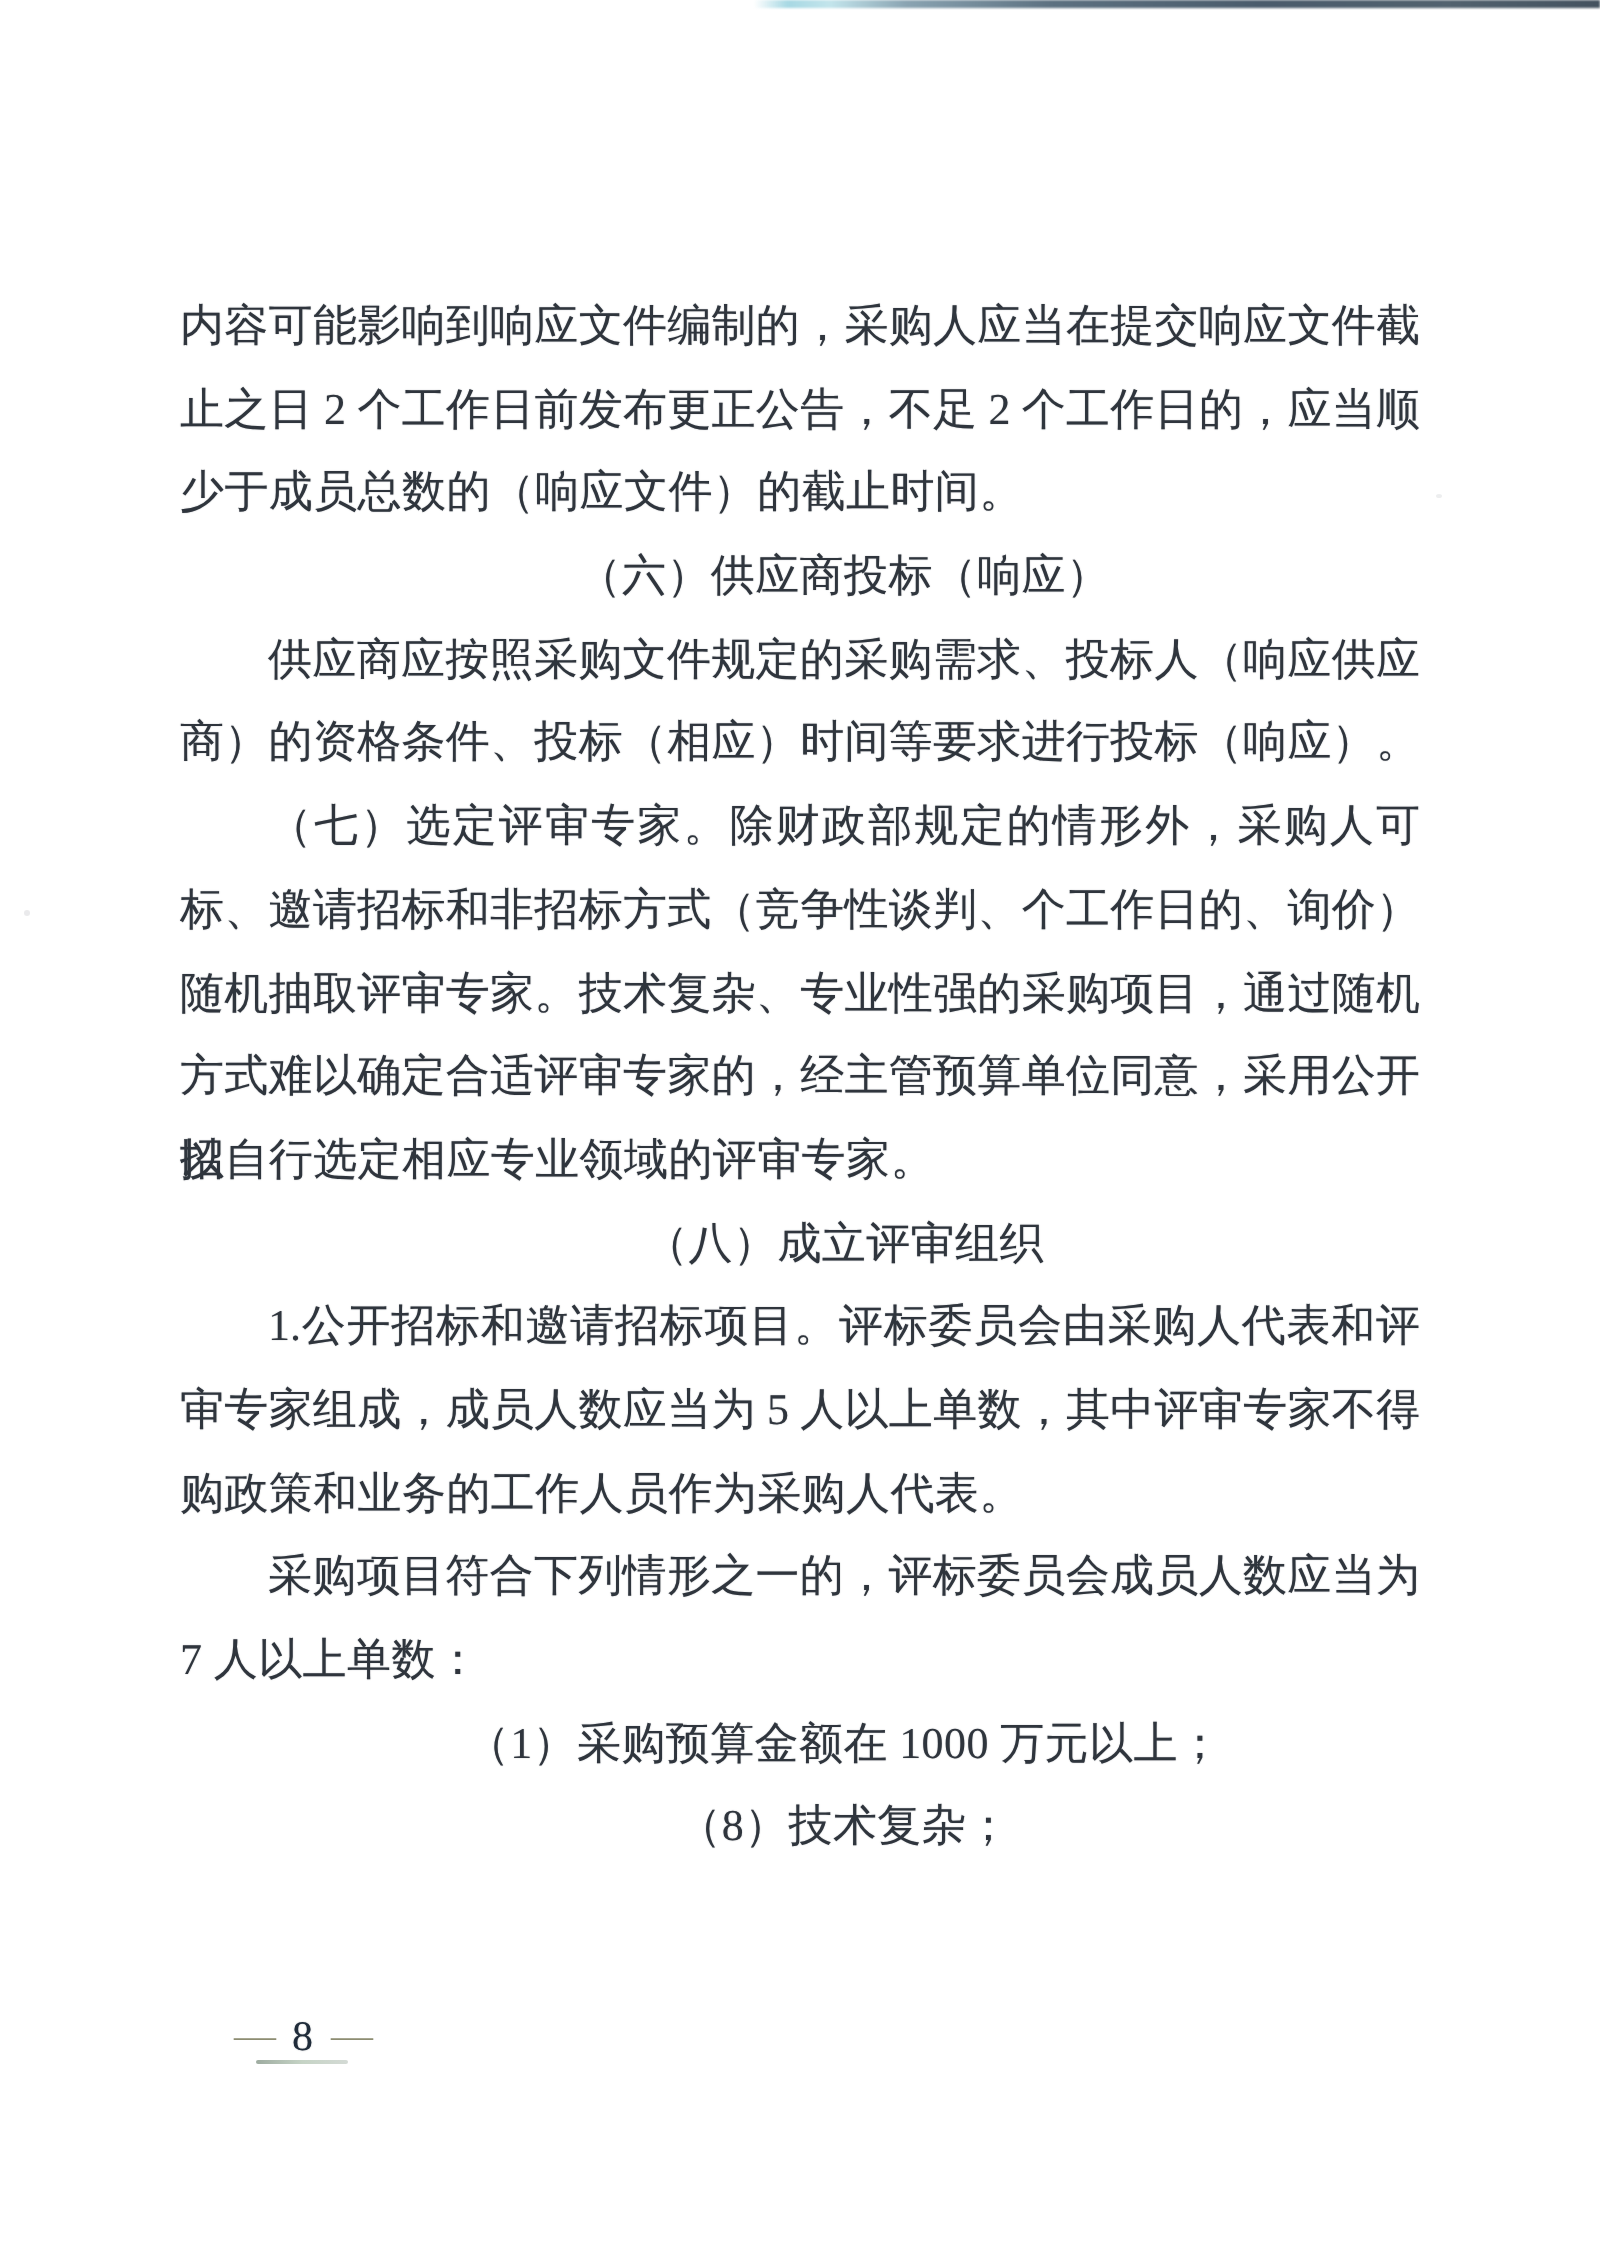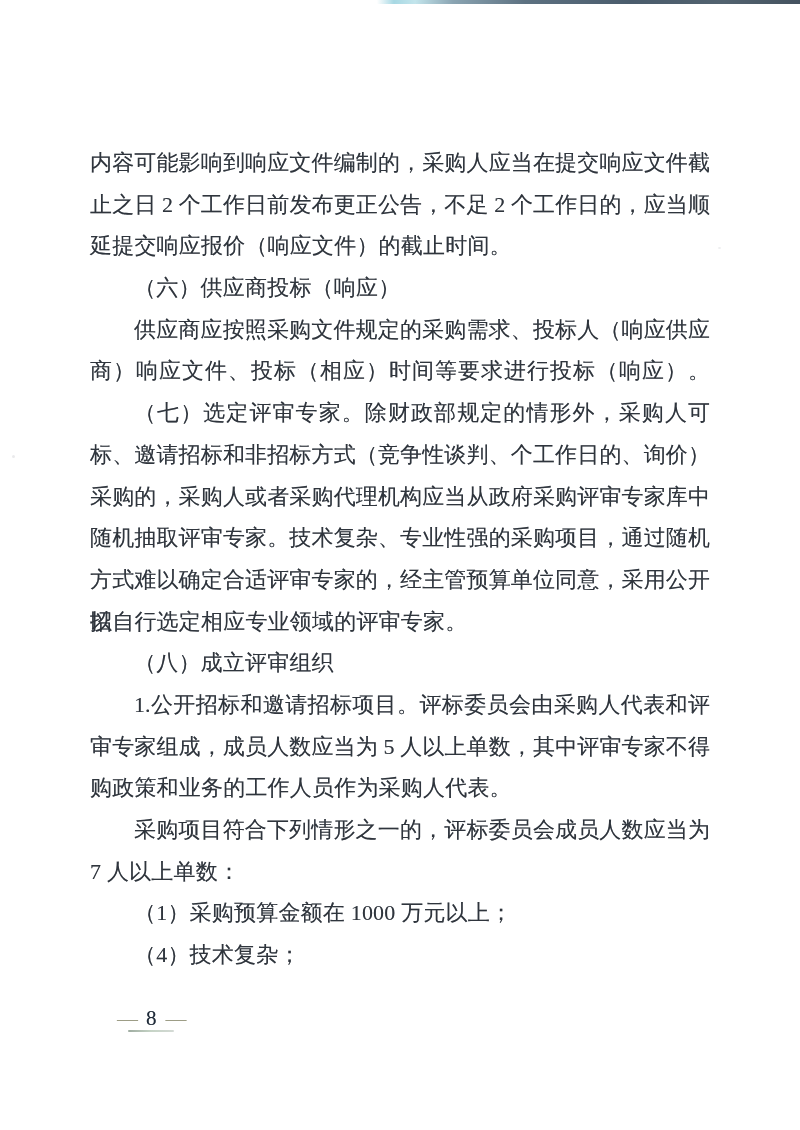--- a/index.html
+++ b/index.html
@@ -34,21 +34,21 @@
     letter-spacing:0.2px;
     text-shadow:0 0 0.6px rgba(47,53,61,0.45);
   }
   .line.justify {
     white-space:normal;
     letter-spacing:0;
     text-align:justify;
     text-align-last:justify;
     text-justify:inter-character;
   }
-  .line.indent { text-indent:44px; }
+  .line.indent { text-indent:44px;text-align:center; }
   .pagenum {
     position:absolute; top:1006px; left:117px;
     display:flex; align-items:center; gap:9px;
     font-size:21px; line-height:24px;
   }
   .pagenum .dash { color:#8d8d72; letter-spacing:-1px; transform:scaleY(0.8); }
   .pagenum .num { color:#202c3a; text-shadow:0 0 0.6px rgba(32,44,58,0.5); }
   .speck-a {
     position:absolute; left:128px; top:1030px; width:46px; height:2px;
     background:linear-gradient(90deg, rgba(40,70,45,0.45), rgba(90,130,90,0.35), rgba(40,70,45,0.2));
@@ -66,38 +66,37 @@
 </head>
 <body>
 
 <div class="page">
 
   <div class="top-edge"></div>
 
   <div class="textblock">
       <div class="line justify">内容可能影响到响应文件编制的，采购人应当在提交响应文件截</div>
       <div class="line justify">止之日 2 个工作日前发布更正公告，不足 2 个工作日的，应当顺</div>
-      <div class="line">延提交响应报价（响应文件）的截止时间。</div>
+      <div class="line">少于成员总数的（响应文件）的截止时间。</div>
       <div class="line indent">（六）供应商投标（响应）</div>
       <div class="line justify indent">供应商应按照采购文件规定的采购需求、投标人（响应供应</div>
-      <div class="line justify">商）响应文件、投标（相应）时间等要求进行投标（响应）。</div>
+      <div class="line justify">商）的资格条件、投标（相应）时间等要求进行投标（响应）。</div>
       <div class="line justify indent">（七）选定评审专家。除财政部规定的情形外，采购人可</div>
       <div class="line justify">标、邀请招标和非招标方式（竞争性谈判、个工作日的、询价）</div>
-      <div class="line justify">采购的，采购人或者采购代理机构应当从政府采购评审专家库中</div>
       <div class="line justify">随机抽取评审专家。技术复杂、专业性强的采购项目，通过随机</div>
       <div class="line justify">方式难以确定合适评审专家的，经主管预算单位同意，采用公开招</div>
       <div class="line">以自行选定相应专业领域的评审专家。</div>
       <div class="line indent">（八）成立评审组织</div>
       <div class="line justify indent">1.公开招标和邀请招标项目。评标委员会由采购人代表和评</div>
       <div class="line justify">审专家组成，成员人数应当为 5 人以上单数，其中评审专家不得</div>
       <div class="line">购政策和业务的工作人员作为采购人代表。</div>
       <div class="line justify indent">采购项目符合下列情形之一的，评标委员会成员人数应当为</div>
       <div class="line">7 人以上单数：</div>
       <div class="line indent">（1）采购预算金额在 1000 万元以上；</div>
-      <div class="line indent">（4）技术复杂；</div>
+      <div class="line indent">（8）技术复杂；</div>
     </div>
 
   <div class="pagenum">
     <span class="dash">—</span>
     <span class="num">8</span>
     <span class="dash">—</span>
   </div>
 
   <div class="speck-a"></div>
   <div class="speck-b"></div>

